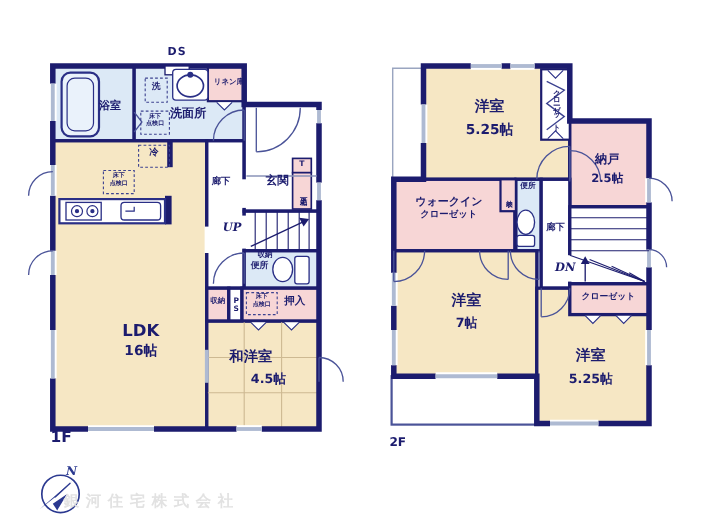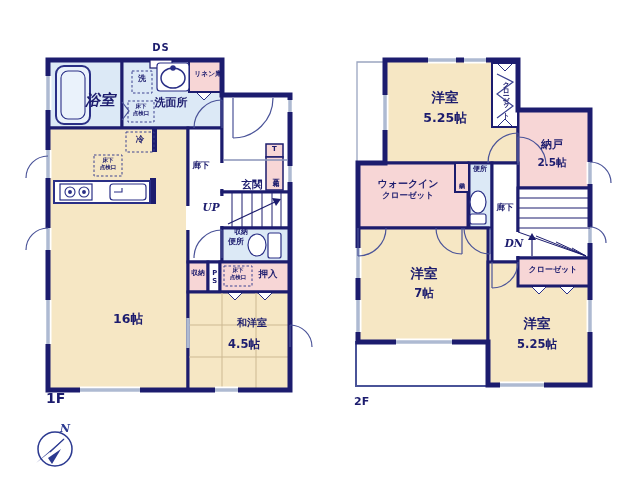--- a/index.html
+++ b/index.html
@@ -234,43 +234,44 @@
 
   <g>
     <circle cx="55" cy="449" r="17" stroke="#2b3990" stroke-width="1.5" fill="none"></circle>
     <polygon points="66,437 36,463 50,452" fill="#2b3990"></polygon>
     <polygon points="48,458 61,449 52,464" fill="#2b3990"></polygon>
     <line x1="50" y1="452" x2="64" y2="439" stroke="#2b3990" stroke-width="1.2"></line>
   </g>
 </svg>
 
 <div class="lbl" style="left:146px;top:43px;width:30px;font-size:10px;letter-spacing:1px;">DS</div>
-<div class="lbl" style="left:82px;top:92px;width:36px;font-size:15px;font-style:italic;">浴室</div>
+<div class="lbl" style="left:82px;top:92px;width:36px;font-size:10px;">浴室</div>
 <div class="lbl" style="left:133px;top:75px;width:18px;font-size:8px;">洗</div>
 <div class="lbl" style="left:189px;top:71px;width:33px;font-size:6.8px;text-align:right;">リネン庫</div>
 <div class="lbl" style="left:150px;top:97px;width:42px;font-size:11px;">洗面所</div>
 <div class="lbl" style="left:128px;top:104px;width:26px;font-size:5.5px;">床下</div>
 <div class="lbl" style="left:128px;top:111px;width:26px;font-size:5.5px;">点検口</div>
 <div class="lbl" style="left:127px;top:135px;width:26px;font-size:8.5px;">冷</div>
 <div class="lbl" style="left:94px;top:158px;width:28px;font-size:5.5px;">床下</div>
 <div class="lbl" style="left:94px;top:165px;width:28px;font-size:5.5px;">点検口</div>
 <div class="lbl" style="left:188px;top:161px;width:26px;font-size:8.5px;">廊下</div>
-<div class="lbl" style="left:230px;top:159px;width:44px;font-size:10.5px;margin-top:20px;">玄関</div>
+<div class="lbl" style="left:230px;top:159px;width:44px;font-size:10.5px;">玄関</div>
 <div class="lbl" style="left:267px;top:146px;width:15px;font-size:7px;">T</div>
 <div class="lbl vert" style="left:267px;top:159px;width:16px;height:30px;font-size:6.8px;">下足箱</div>
 <div class="lbl ital" style="left:198px;top:202px;width:26px;font-size:10.5px;">UP</div>
 <div class="lbl" style="left:228px;top:229px;width:26px;font-size:6.8px;">収納</div>
 <div class="lbl" style="left:222px;top:238px;width:28px;font-size:8px;">便所</div>
 <div class="lbl" style="left:188px;top:270px;width:20px;font-size:6.8px;">収納</div>
 <div class="lbl vert" style="left:207px;top:264px;width:14px;height:26px;font-size:6.8px;letter-spacing:0;">PS</div>
 <div class="lbl" style="left:224px;top:268px;width:28px;font-size:5.5px;">床下</div>
 <div class="lbl" style="left:224px;top:275px;width:28px;font-size:5.5px;">点検口</div>
 <div class="lbl" style="left:248px;top:269px;width:40px;font-size:9.5px;">押入</div>
+<div class="lbl" style="left:88px;top:292px;width:80px;font-size:15px;">LDK</div>
 <div class="lbl" style="left:88px;top:312px;width:80px;font-size:12.5px;">16帖</div>
-<div class="lbl" style="left:216px;top:318px;width:72px;font-size:10px;">和洋室</div>
+<div class="lbl" style="left:192px;top:318px;width:72px;font-size:13px;">和洋室</div>
 <div class="lbl" style="left:212px;top:338px;width:64px;font-size:11.5px;">4.5帖</div>
 <div class="lbl" style="left:46px;top:391px;width:30px;font-size:14px;text-align:left;font-weight:bold;">1F</div>
 
 <div class="lbl" style="left:415px;top:90px;width:60px;font-size:13.5px;">洋室</div>
 <div class="lbl" style="left:413px;top:111px;width:64px;font-size:12.5px;">5.25帖</div>
 <div class="lbl vert" style="left:496px;top:66px;width:18px;height:58px;font-size:6.8px;letter-spacing:0;">クローゼット</div>
 <div class="lbl" style="left:530px;top:139px;width:44px;font-size:11px;">納戸</div>
 <div class="lbl" style="left:530px;top:157px;width:44px;font-size:10.5px;">2.5帖</div>
 <div class="lbl" style="left:368px;top:179px;width:80px;font-size:10px;">ウォークイン</div>
 <div class="lbl" style="left:368px;top:191px;width:80px;font-size:8.5px;">クローゼット</div>
@@ -279,14 +280,15 @@
 <div class="lbl" style="left:492px;top:203px;width:26px;font-size:8.5px;">廊下</div>
 <div class="lbl ital" style="left:500px;top:238px;width:28px;font-size:10.5px;">DN</div>
 <div class="lbl" style="left:520px;top:266px;width:66px;font-size:8px;">クローゼット</div>
 <div class="lbl" style="left:402px;top:266px;width:44px;font-size:13.5px;">洋室</div>
 <div class="lbl" style="left:406px;top:287px;width:36px;font-size:11.5px;text-align:center;">7帖</div>
 <div class="lbl" style="left:514px;top:316px;width:46px;font-size:13.5px;">洋室</div>
 <div class="lbl" style="left:508px;top:338px;width:58px;font-size:11.5px;">5.25帖</div>
 <div class="lbl" style="left:354px;top:396px;width:30px;font-size:11px;text-align:left;font-weight:bold;">2F</div>
 
 <div class="lbl nmark" style="left:58px;top:423px;width:14px;font-size:11px;">N</div>
+<div class="lbl wm" style="left:58px;top:449px;width:240px;font-size:14px;text-align:left;">銀河住宅株式会社</div>
 
 </div>
 
 </body></html>

